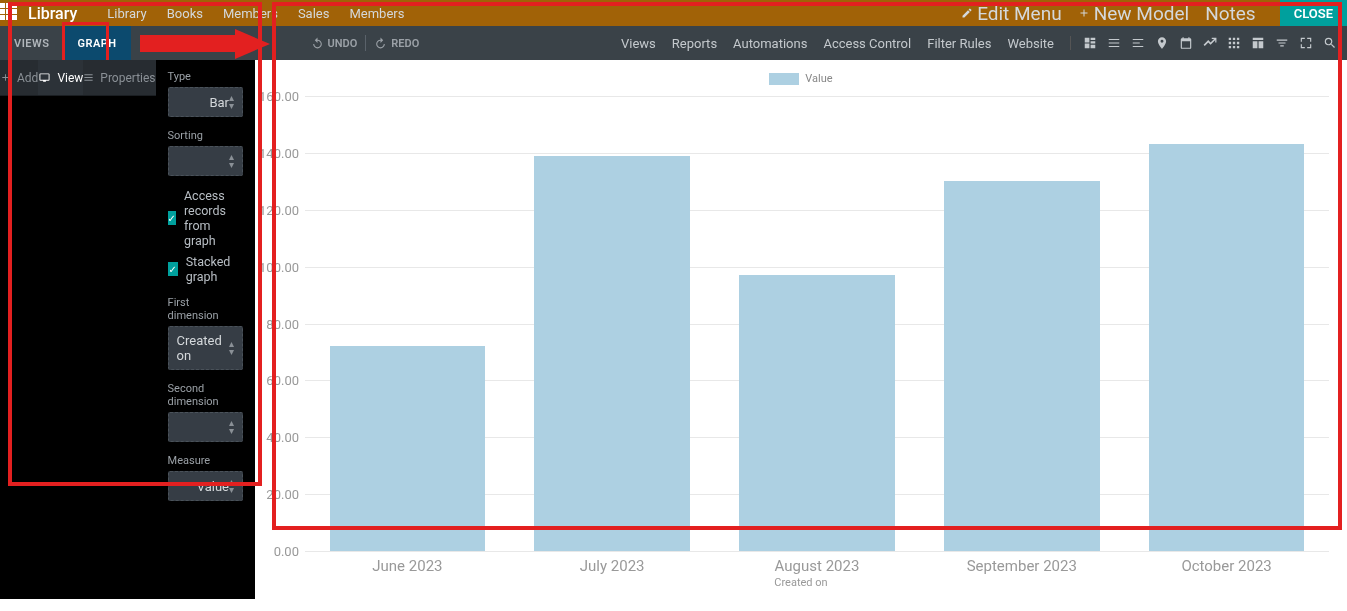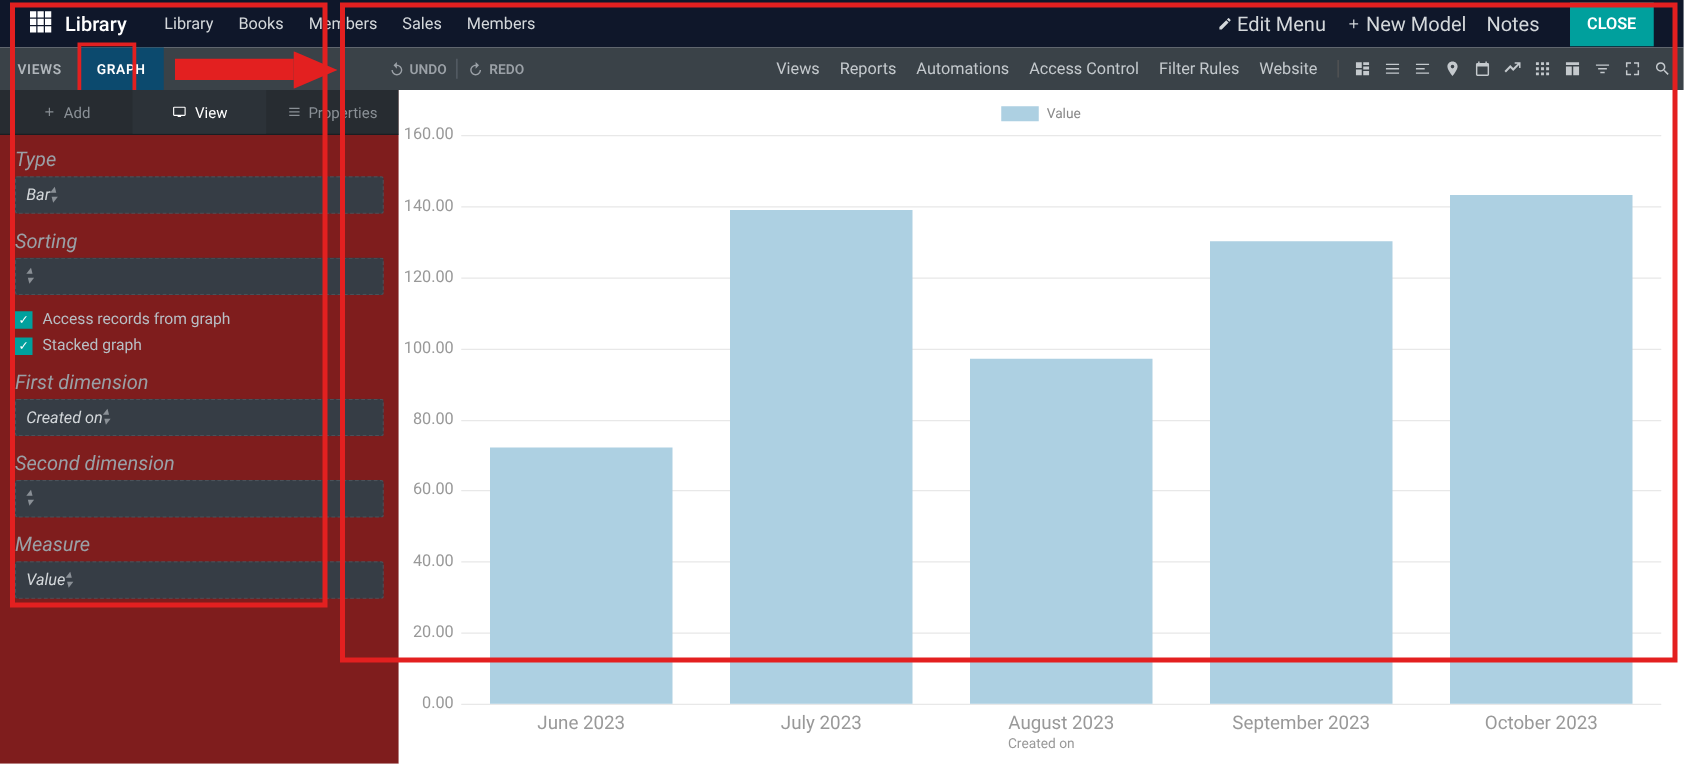--- a/index.html
+++ b/index.html
@@ -1,54 +1,54 @@
 <!DOCTYPE html>
 <html><head>
 <meta charset="utf-8">
 <style>
 * { box-sizing: border-box; margin: 0; padding: 0; }
 body { font-family: -apple-system, BlinkMacSystemFont, "Segoe UI", Roboto, sans-serif; font-size: 13px; background: #fff; width: 1347px; height: 611px; overflow: hidden; }
 
 
-.topbar { height: 38px; background: #0f172a; color: #d4d8db; display: flex; align-items: center; padding: 0 24px; }
+.topbar { height: 26px; background: #a16207; color: #d4d8db; display: flex; align-items: center; padding: 0 0; }
 .app-icon { width: 20px; height: 20px; margin-right: 8px; display: flex; flex-wrap: wrap; gap: 1px; align-content: flex-start; }
 .app-icon span { width: 5px; height: 5px; background: #fff; }
 .app-title { font-size: 16px; font-weight: 500; color: #fff; margin-right: 20px; }
 .topnav-item { margin: 0 10px; color: #d4d8db; cursor: pointer; }
 .spacer { flex: 1; }
 .top-right { display: flex; align-items: center; gap: 16px; }
-.top-action { display: flex; align-items: center; gap: 4px; color: #d4d8db; cursor: pointer; font-size: 16px; }
+.top-action { display: flex; align-items: center; gap: 4px; color: #d4d8db; cursor: pointer; font-size: 19px; }
 .close-btn { background: #00a09d; color: #fff; padding: 10px 14px; font-weight: 600; margin-left: 8px; cursor: pointer; }
 
 
 .secondbar { height: 34px; background: #3a4248; display: flex; align-items: center; position: relative; }
 .tabbtn { height: 34px; padding: 0 14px; font-size: 11px; font-weight: 600; letter-spacing: 0.5px; color: #b0b6bb; display: flex; align-items: center; cursor: pointer; }
 .tabbtn.active { background: #0c4a6e; color: #fff; }
 .red-box-tab { border: 3px solid #e32020; position: absolute; left: 62px; top: -4px; width: 47px; height: 42px; pointer-events: none; }
 .arrow-annot { position: absolute; left: 140px; top: 3px; pointer-events: none; }
 .undo-redo { display: flex; align-items: center; margin-left: 180px; color: #9ba1a7; gap: 8px; }
 .ur-btn { display: flex; align-items: center; gap: 4px; font-size: 11px; font-weight: 600; cursor: pointer; }
 .ur-sep { width: 1px; height: 16px; background: #5a626a; }
 .toolbar-right { margin-left: auto; display: flex; align-items: center; gap: 16px; padding-right: 10px; }
 .tool-link { color: #c4c9cd; font-size: 13px; cursor: pointer; }
 .tool-icons { display: flex; gap: 10px; align-items: center; border-left: 1px solid #555; padding-left: 12px; }
 .tool-icons .ticon { width: 14px; height: 14px; color: #c4c9cd; cursor: pointer; display: flex; align-items: center; justify-content: center; }
 
 
 .main { display: flex; height: calc(611px - 72px); }
 
 
-.sidepanel { width: 319px; background: #7f1d1d; color: #b8bec4; padding: 0; display: flex; flex-direction: column; position: relative; }
+.sidepanel { width: 255px; background: #000000; color: #b8bec4; padding: 0; display: flex; flex-direction: row; position: relative; }
 .panel-tabs { display: flex; height: 36px; border-bottom: 1px solid #1a1e22; background: #272c31; }
 .panel-tab { flex: 1; display: flex; align-items: center; justify-content: center; gap: 6px; font-size: 12px; color: #8a9096; cursor: pointer; }
 .panel-tab.active { background: #2c3238; color: #fff; }
 .panel-body { padding: 10px 12px; flex: 1; }
 .field-group { margin-bottom: 12px; }
-.field-label { font-size: 16px; color: #9aa0a6; margin-bottom: 4px; font-style: italic; }
-.field-select { background: #363d45; border: 1px dashed #4a525a; color: #d4d8db; padding: 6px 8px; border-radius: 2px; display: flex; align-items: center; justify-content: flex-start; cursor: pointer; font-size: 13px; font-style: italic; }
+.field-label { font-size: 11px; color: #9aa0a6; margin-bottom: 4px; }
+.field-select { background: #363d45; border: 1px dashed #4a525a; color: #d4d8db; padding: 6px 8px; border-radius: 2px; display: flex; align-items: center; justify-content: flex-end; cursor: pointer; font-size: 13px; }
 .field-select .caret { font-size: 10px; line-height: 8px; display: flex; flex-direction: column; color: #8a9096; }
 .chk-row { display: flex; align-items: center; gap: 8px; margin: 6px 0; font-size: 12.5px; }
 .chk { width: 14px; height: 14px; background: #00a09d; display: flex; align-items: center; justify-content: center; color: #fff; font-size: 10px; }
 
 .red-box-panel { position: absolute; border: 4px solid #e32020; left: 8px; top: 2px; width: 254px; height: 484px; pointer-events: none; }
 .red-box-chart { position: absolute; border: 4px solid #e32020; left: 272px; top: 2px; width: 1070px; height: 528px; pointer-events: none; }
 
 
 .chart-wrap { flex: 1; position: relative; background: #fff; }
 .chart-inner { position: absolute; inset: 8px; }

